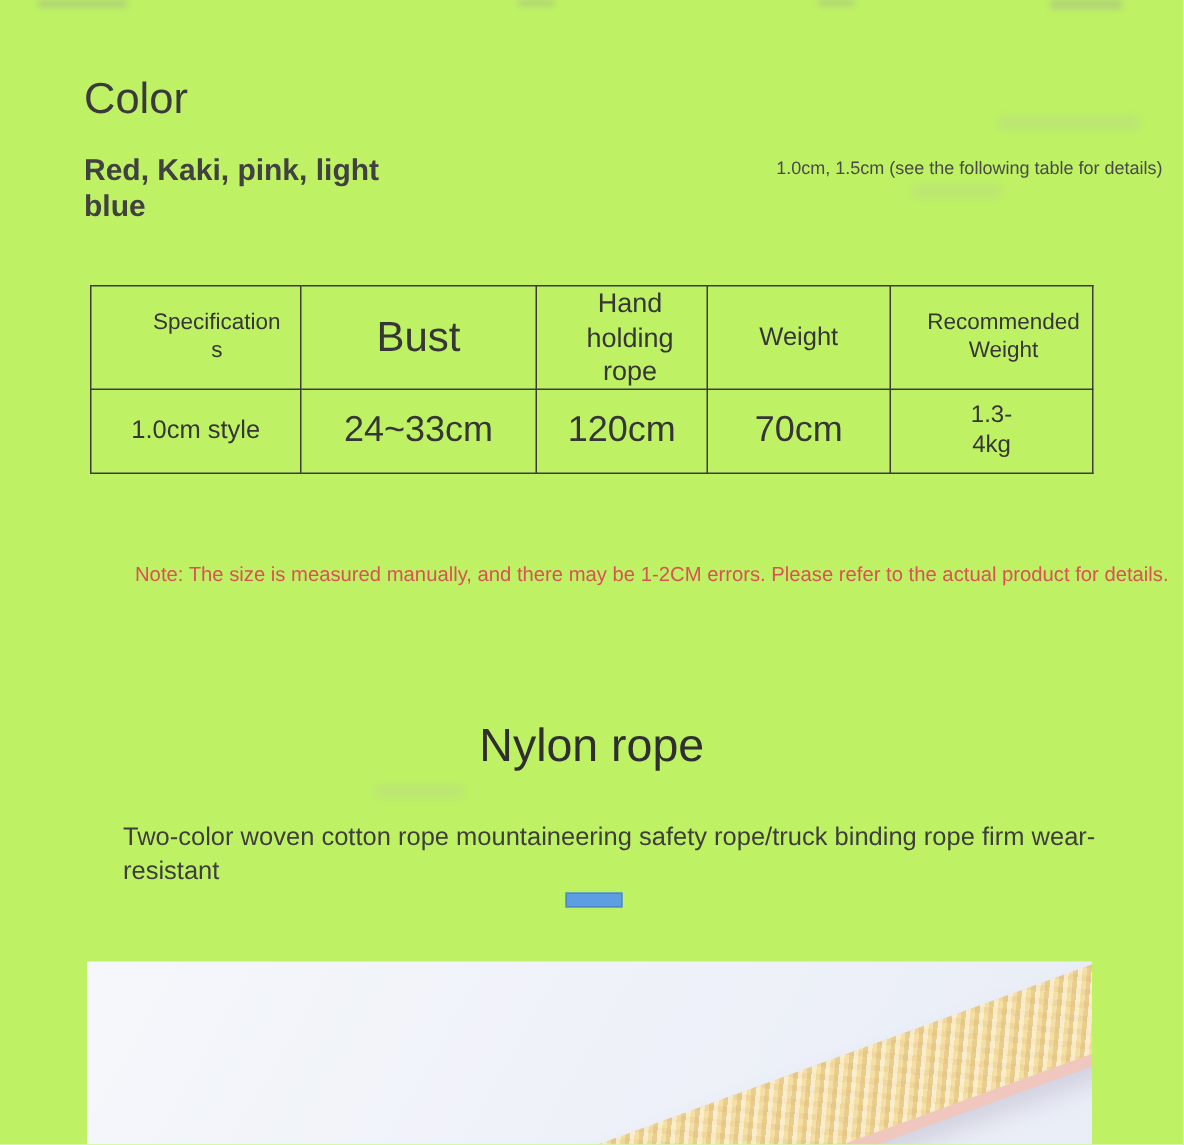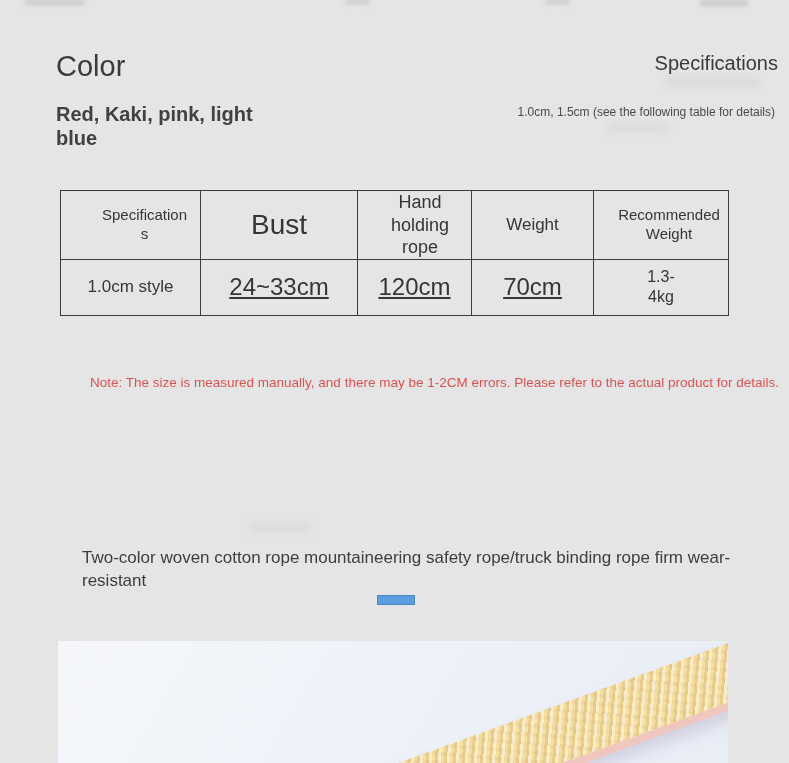--- a/index.html
+++ b/index.html
@@ -1,19 +1,19 @@
 <!DOCTYPE html>
 <html><head>
 <meta charset="utf-8">
 <style>
   * { margin:0; padding:0; box-sizing:border-box; }
   body { background:#ffffff; font-family:"Liberation Sans", sans-serif; }
   .page {
     position:relative; width:789px; height:763px;
-    background:#e5e5e5; overflow:hidden;
+    background:#bef264; overflow:hidden;
     font-family:"Liberation Sans", sans-serif;
     color:#333;
   }
   .abs { position:absolute; }
 
   
   .artifact { position:absolute; background:rgba(150,150,155,0.35); filter:blur(2px); border-radius:2px; }
   .artifact.soft { background:rgba(175,175,185,0.18); filter:blur(3px); }
 
   
@@ -39,21 +39,21 @@
     line-height:1.25;
   }
   .spec-table thead tr { height:55px; }
   .spec-table tbody tr { height:56px; }
   .th-spec   { font-size:15px; text-align:left; padding-left:28px; }
   .th-bust   { font-size:28px; }
   .th-rope   { font-size:18px; text-align:left; padding-left:11px; }
   .th-weight { font-size:17px; }
   .th-rec    { font-size:15px; text-align:left; padding-left:16px; }
   .td-label  { font-size:17px; }
-  .td-big    { font-size:24px; color:#2f2f2f;text-decoration:underline; }
+  .td-big    { font-size:24px; color:#2f2f2f; }
   .td-small  { font-size:16px; }
 
   .note { left:90px; top:375px; font-size:13.5px; color:#d95353; }
 
   
   .nylon-title { left:0; top:479px; width:100%; text-align:center; font-size:31px; font-weight:400; color:#2f2f2f; }
   .description { left:82px; top:546px; width:660px; font-size:17px; line-height:23px; color:#3e3e3e; white-space:pre-line; }
   .divider { left:377px; top:595px; width:38px; height:10px; background:#5d9de2; border:1px solid #4d87c6; }
 
   
@@ -84,21 +84,20 @@
   <div class="artifact" style="left:545px; top:0; width:25px; height:4px;"></div>
   <div class="artifact" style="left:700px; top:0; width:48px; height:6px;"></div>
   <div class="artifact soft" style="left:665px; top:77px; width:95px; height:10px;"></div>
   <div class="artifact soft" style="left:608px; top:123px; width:60px; height:9px;"></div>
   <div class="artifact soft" style="left:250px; top:523px; width:60px; height:9px;"></div>
 
   <div class="abs color-title">Color</div>
   <div class="abs color-value">Red, Kaki, pink, light
 blue</div>
 
-  <div class="abs spec-title">Specifications</div>
   <div class="abs spec-value">1.0cm, 1.5cm (see the following table for details)</div>
 
   <table class="spec-table">
     <colgroup>
       <col style="width:140px">
         <col style="width:157px">
         <col style="width:114px">
         <col style="width:122px">
         <col style="width:135px">
     </colgroup>
@@ -121,20 +120,21 @@
         <td class="td-big">120cm</td>
         <td class="td-big">70cm</td>
         <td class="td-small">1.3-
 4kg</td>
       </tr>
     </tbody>
   </table>
 
   <div class="abs note">Note: The size is measured manually, and there may be 1-2CM errors. Please refer to the actual product for details.</div>
 
+  <div class="abs nylon-title">Nylon rope</div>
   <div class="abs description">Two-color woven cotton rope mountaineering safety rope/truck binding rope firm wear-
 resistant</div>
   <div class="abs divider"></div>
 
   <div class="abs photo">
     <div class="strap"></div>
   </div>
 
 </div>
 

